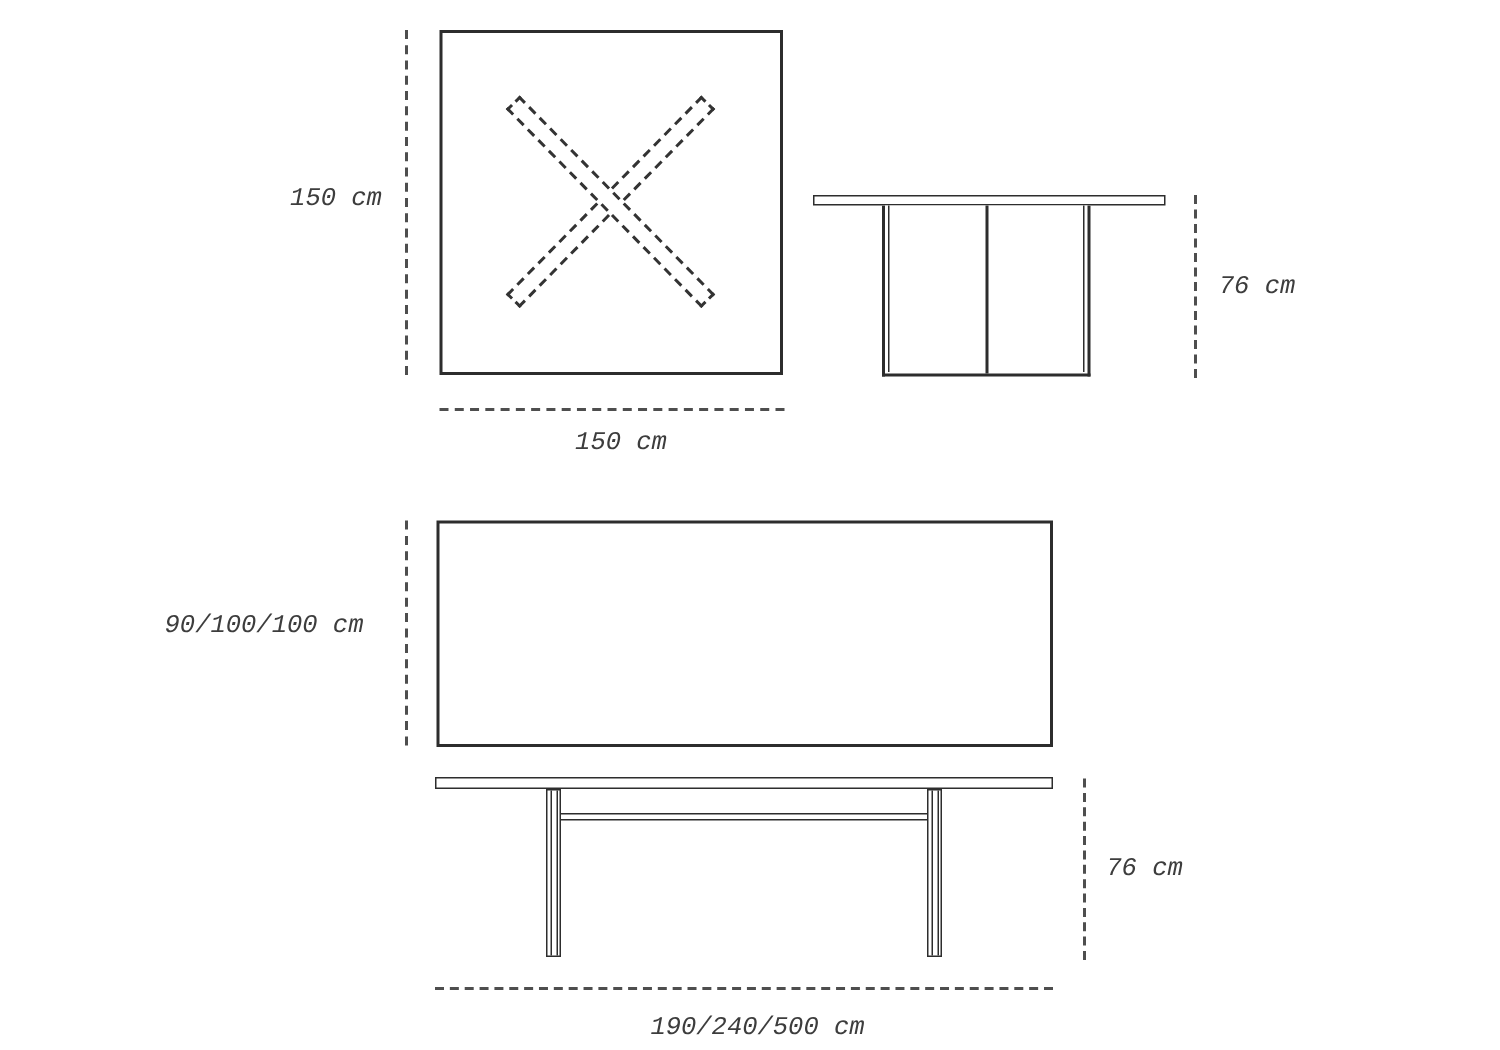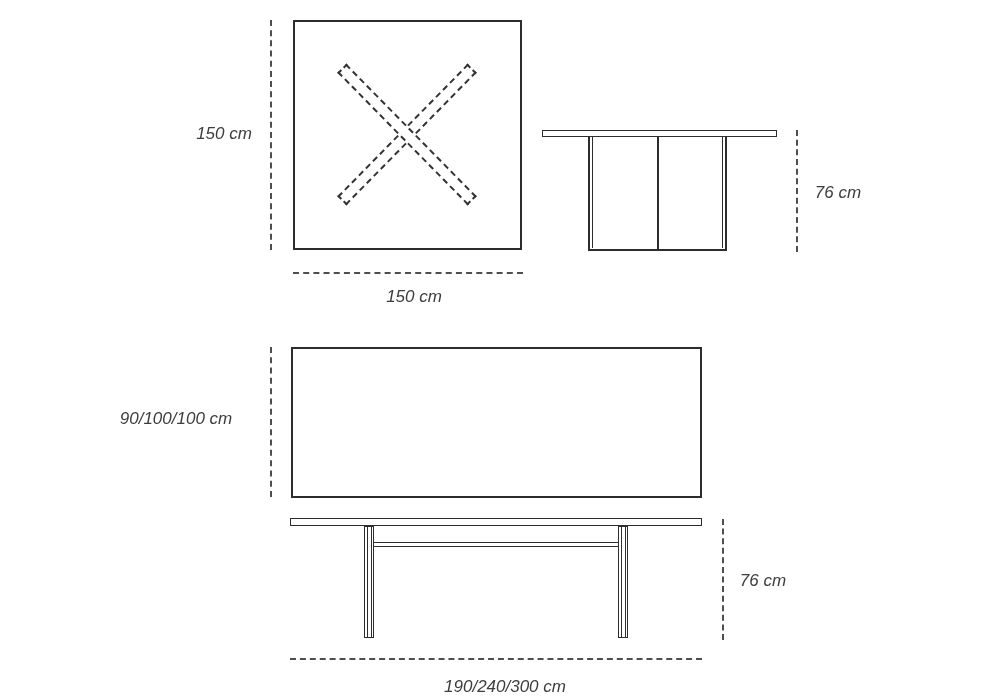--- a/index.html
+++ b/index.html
@@ -4,21 +4,21 @@
 <style>
   :root{
     --solid:#2d2d2d;
     --dashed:#4e4e4e;
     --text:#3d3d3d;
     --bg:#ffffff;
   }
   html,body{margin:0;padding:0;background:var(--bg);}
   .canvas{
     position:relative;width:1000px;height:700px;background:var(--bg);
-    font-family:Liberation Sans, sans-serif;overflow:hidden;
+    font-family:Liberation Mono, monospace;overflow:hidden;
   }
   .abs{position:absolute;box-sizing:border-box;}
   
   .outline{border:2px solid var(--solid);background:var(--bg);}
   .thin-outline{border:1.5px solid var(--solid);background:var(--bg);}
   
   .vdim{width:0;border-left:2px dashed var(--dashed);}
   .hdim{height:0;border-top:2px dashed var(--dashed);}
   
   .dim-label{
@@ -107,15 +107,15 @@
     <div class="leg-inner"></div>
   </div>
   <div class="abs leg leg-right">
     <div class="leg-inner"></div>
   </div>
 
   <div class="abs vdim dim-rect-height"></div>
   <div class="abs dim-label lbl-rect-height">76 cm</div>
 
   <div class="abs hdim dim-rect-width"></div>
-  <div class="abs dim-label lbl-rect-width">190/240/300 cm</div>
+  <div class="abs dim-label lbl-rect-width">190/240/500 cm</div>
 
 </div>
 
 </body></html>

